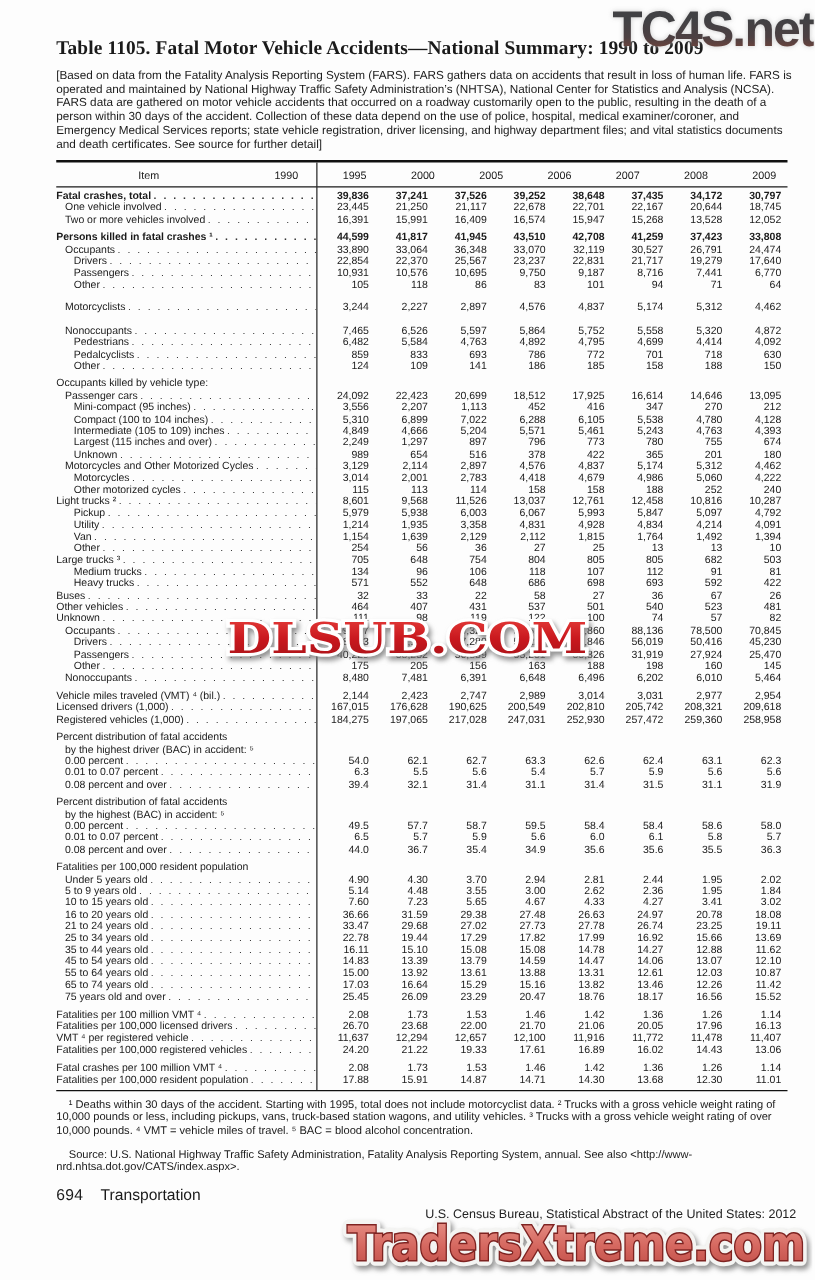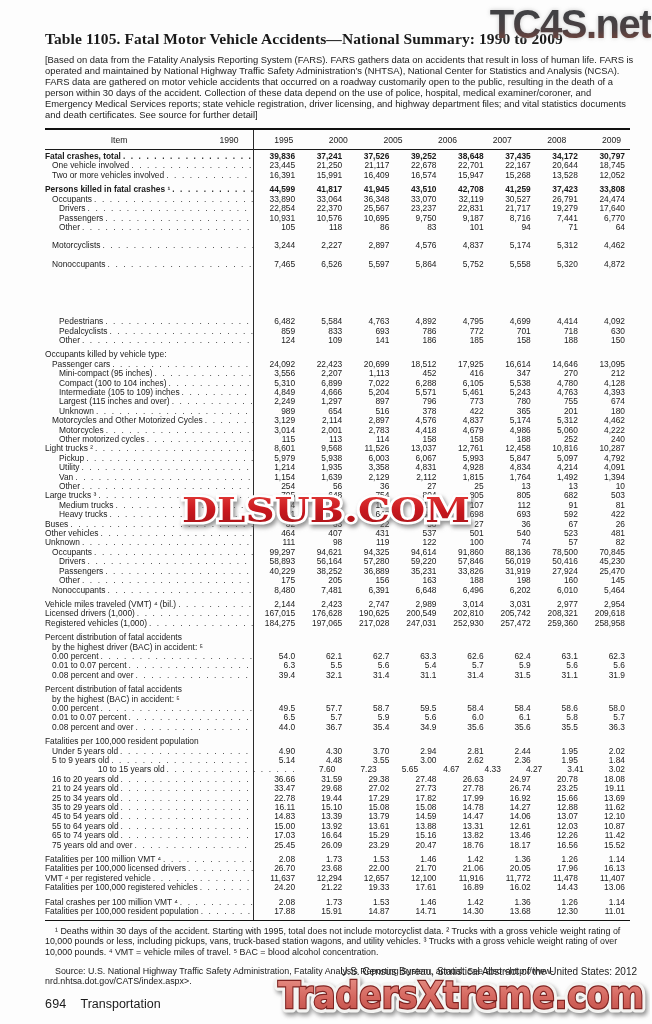--- a/index.html
+++ b/index.html
@@ -214,21 +214,21 @@
               <div class="tcell">6,526</div>
               <div class="tcell">5,597</div>
               <div class="tcell">5,864</div>
               <div class="tcell">5,752</div>
               <div class="tcell">5,558</div>
               <div class="tcell">5,320</div>
               <div class="tcell">4,872</div>
             </div>
           </div>
           <div class="trow">
-            <div class="tlabel" style="padding-left: 14px; margin-top: 48px;">
+            <div class="tlabel" style="padding-left: 14px;">
               <span class="ltxt">Pedestrians</span>
               <span class="dots"></span>
             </div>
             <div class="tvals">
               <div class="tcell">6,482</div>
               <div class="tcell">5,584</div>
               <div class="tcell">4,763</div>
               <div class="tcell">4,892</div>
               <div class="tcell">4,795</div>
               <div class="tcell">4,699</div>
@@ -868,21 +868,21 @@
               <div class="tcell">4.48</div>
               <div class="tcell">3.55</div>
               <div class="tcell">3.00</div>
               <div class="tcell">2.62</div>
               <div class="tcell">2.36</div>
               <div class="tcell">1.95</div>
               <div class="tcell">1.84</div>
             </div>
           </div>
           <div class="trow">
-            <div class="tlabel" style="padding-left: 7px; margin-left: 46px;">
+            <div class="tlabel" style="padding-left: 7px;">
               <span class="ltxt">10 to 15 years old</span>
               <span class="dots"></span>
             </div>
             <div class="tvals">
               <div class="tcell">7.60</div>
               <div class="tcell">7.23</div>
               <div class="tcell">5.65</div>
               <div class="tcell">4.67</div>
               <div class="tcell">4.33</div>
               <div class="tcell">4.27</div>
@@ -933,21 +933,21 @@
               <div class="tcell">17.29</div>
               <div class="tcell">17.82</div>
               <div class="tcell">17.99</div>
               <div class="tcell">16.92</div>
               <div class="tcell">15.66</div>
               <div class="tcell">13.69</div>
             </div>
           </div>
           <div class="trow">
             <div class="tlabel" style="padding-left: 7px;">
-              <span class="ltxt">35 to 29 years old</span>
+              <span class="ltxt">35 to 44 years old</span>
               <span class="dots"></span>
             </div>
             <div class="tvals">
               <div class="tcell">16.11</div>
               <div class="tcell">15.10</div>
               <div class="tcell">15.08</div>
               <div class="tcell">15.08</div>
               <div class="tcell">14.78</div>
               <div class="tcell">14.27</div>
               <div class="tcell">12.88</div>

